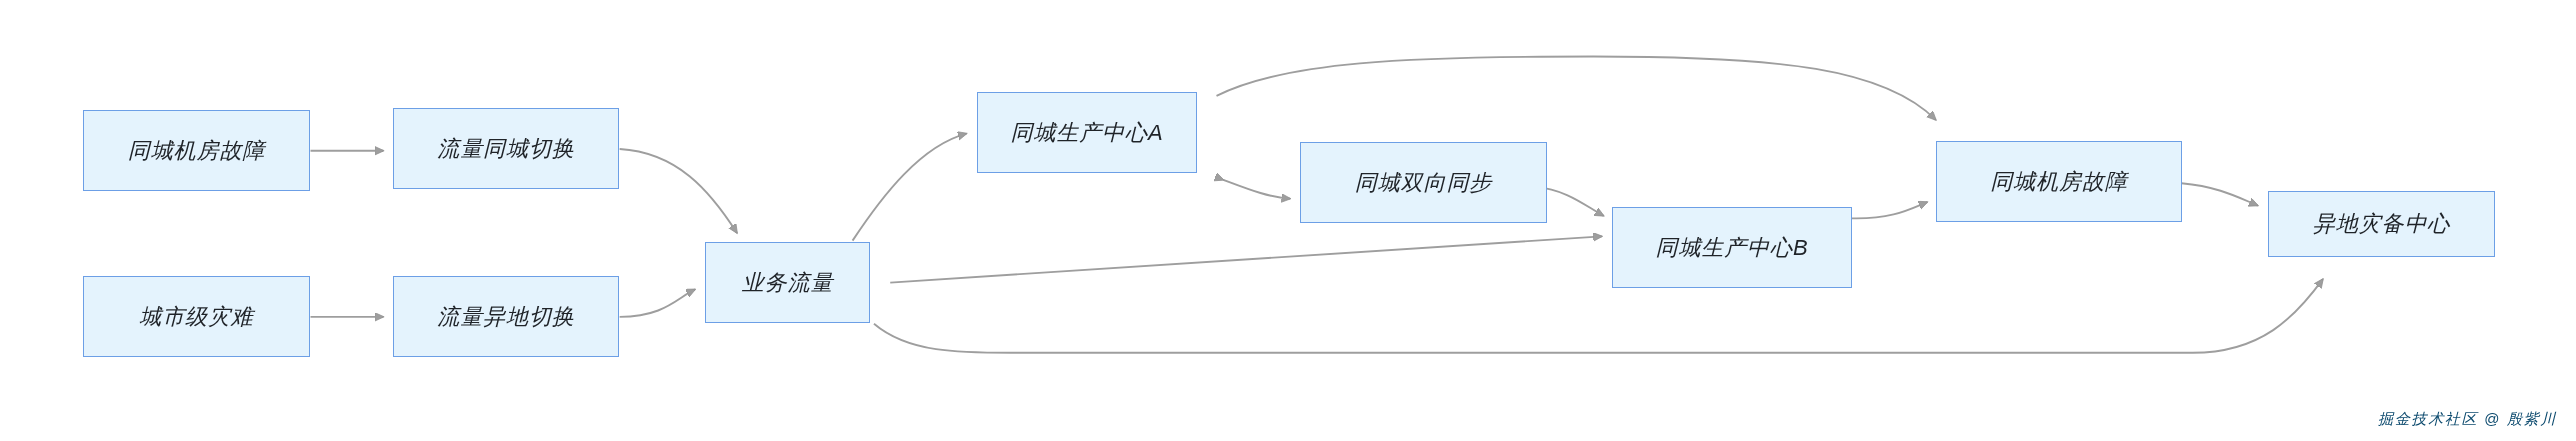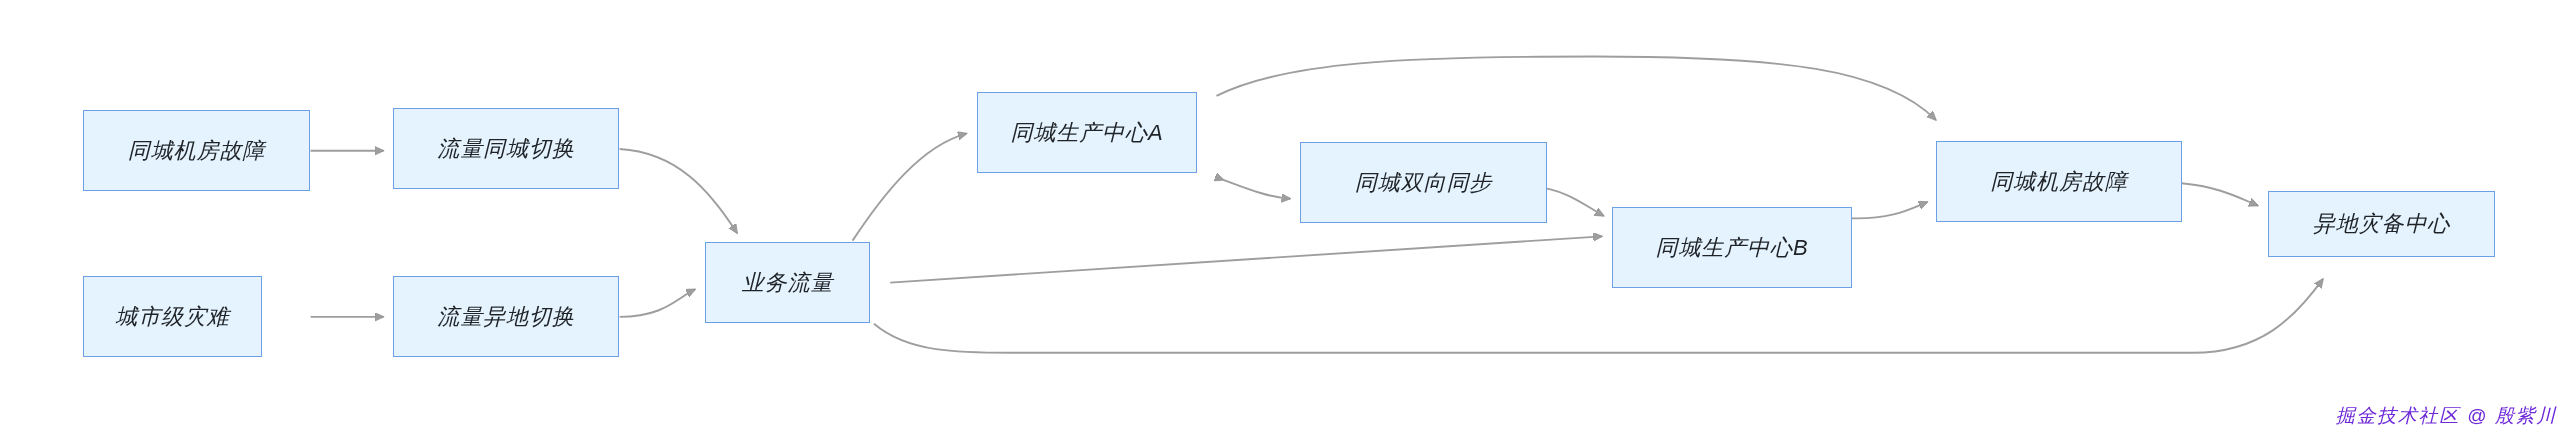--- a/index.html
+++ b/index.html
@@ -6,21 +6,21 @@
   body{width:2576px;height:441px;overflow:hidden;
        font-family:"Liberation Sans","DejaVu Sans",sans-serif;}
   #canvas{position:relative;width:2576px;height:441px;background:#ffffff;font-style:italic;}
   svg#wires{position:absolute;left:0;top:0;width:2576px;height:441px;}
   .node{position:absolute;box-sizing:border-box;
         background:#e4f3fd;border:1.7px solid #6c9fe6;
         display:flex;align-items:center;justify-content:center;
         color:#1f2328;font-size:22px;letter-spacing:0.9px;
         white-space:nowrap;}
   .watermark{position:absolute;right:19px;bottom:12px;
-             color:#6d28d9;font-size:19px;letter-spacing:1.7px;
+             color:#0c4a6e;font-size:15px;letter-spacing:1.7px;
              white-space:nowrap;user-select:none;}
 </style>
 </head>
 <body>
 
 <div id="canvas">
 
   <svg id="wires" viewBox="0 0 3007 515" xmlns="http://www.w3.org/2000/svg">
     <defs>
       <marker id="ah" markerWidth="12" markerHeight="12" refX="10" refY="5" orient="auto" markerUnits="userSpaceOnUse">
@@ -54,21 +54,21 @@
       <path d="M2547,214 C2590,218 2612,230 2636,240" marker-end="url(#ah)"></path>
     </g>
   </svg>
 
   <div class="node" style="left:83px;top:110px;width:227px;height:81px;">
     <span>同城机房故障</span>
   </div>
   <div class="node" style="left:393px;top:108px;width:226px;height:81px;">
     <span>流量同城切换</span>
   </div>
-  <div class="node" style="left:83px;top:276px;width:179px;height:81px;">
+  <div class="node" style="left:83px;top:276px;width:227px;height:81px;">
     <span>城市级灾难</span>
   </div>
   <div class="node" style="left:393px;top:276px;width:226px;height:81px;">
     <span>流量异地切换</span>
   </div>
   <div class="node" style="left:705px;top:242px;width:165px;height:81px;text-align:center;">
     <span>业务流量</span>
   </div>
   <div class="node" style="left:977px;top:92px;width:220px;height:81px;">
     <span>同城生产中心A</span>

